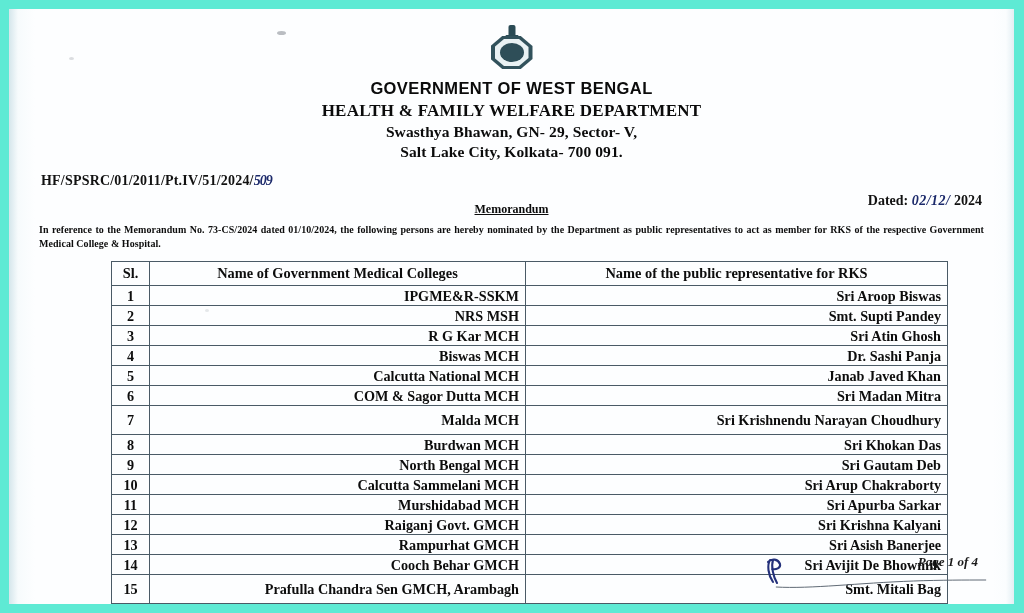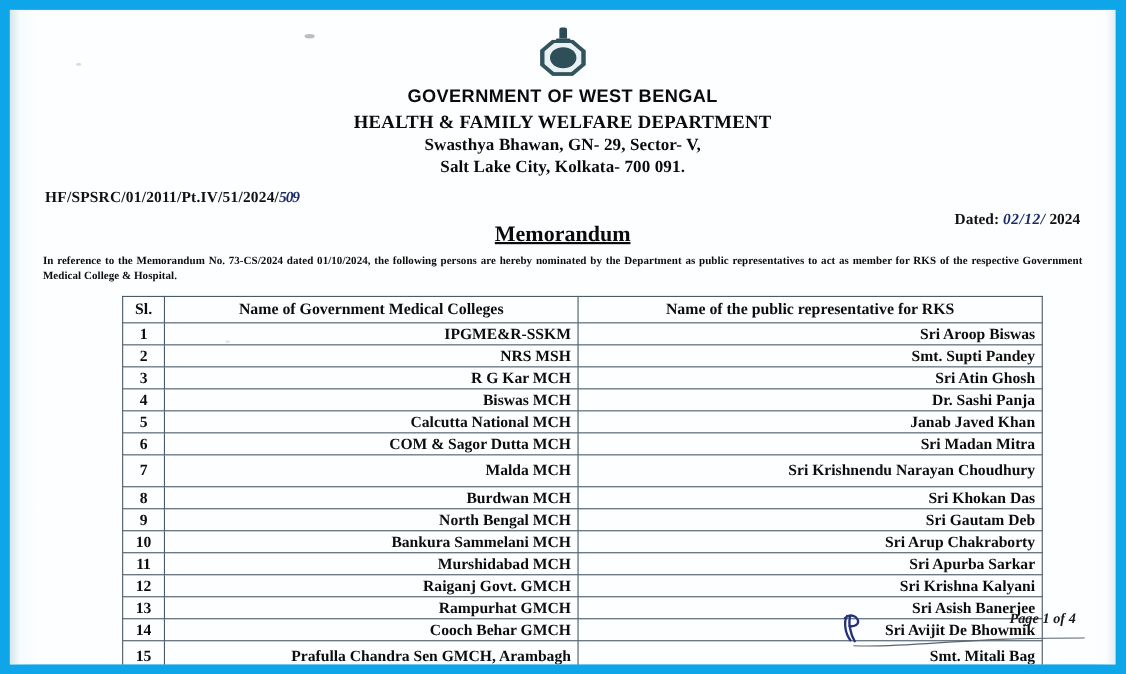--- a/index.html
+++ b/index.html
@@ -14,21 +14,21 @@
     overflow: hidden;
     font-family: "Liberation Serif", serif;
   }
 
   
   #scan-frame {
     position: relative;
     width: 1024px;
     height: 613px;
     box-sizing: border-box;
-    background: #0ea5e9;
+    background: #5eead4;
     padding: 9px 10px 9px 9px;
   }
   #page-sheet {
     position: relative;
     width: 100%;
     height: 100%;
     box-sizing: border-box;
     background: #fdfeff;
     overflow: hidden;
     
@@ -155,21 +155,21 @@
   #date-value {
     font-family: "Liberation Serif", serif;
     font-style: italic;
     color: #1c2a6b;
     letter-spacing: .5px;
   }
 
   
   #memo-title {
     text-align: center;
-    font-size: 20px;
+    font-size: 12px;
     font-weight: bold;
     text-decoration: underline;
     margin-top: 7px;
     color: #0b0b0b;
   }
 
   
   #memo-body {
     margin: 6px 30px 0 30px;
     font-size: 10px;
@@ -358,21 +358,21 @@
               <td class="cell-name">Burdwan MCH</td>
               <td class="cell-rep">Sri Khokan Das</td>
             </tr>
             <tr>
               <td class="cell-sl">9</td>
               <td class="cell-name">North Bengal MCH</td>
               <td class="cell-rep">Sri Gautam Deb</td>
             </tr>
             <tr>
               <td class="cell-sl">10</td>
-              <td class="cell-name">Bankura Sammelani MCH</td>
+              <td class="cell-name">Calcutta Sammelani MCH</td>
               <td class="cell-rep">Sri Arup Chakraborty</td>
             </tr>
             <tr>
               <td class="cell-sl">11</td>
               <td class="cell-name">Murshidabad MCH</td>
               <td class="cell-rep">Sri Apurba Sarkar</td>
             </tr>
             <tr>
               <td class="cell-sl">12</td>
               <td class="cell-name">Raiganj Govt. GMCH</td>

